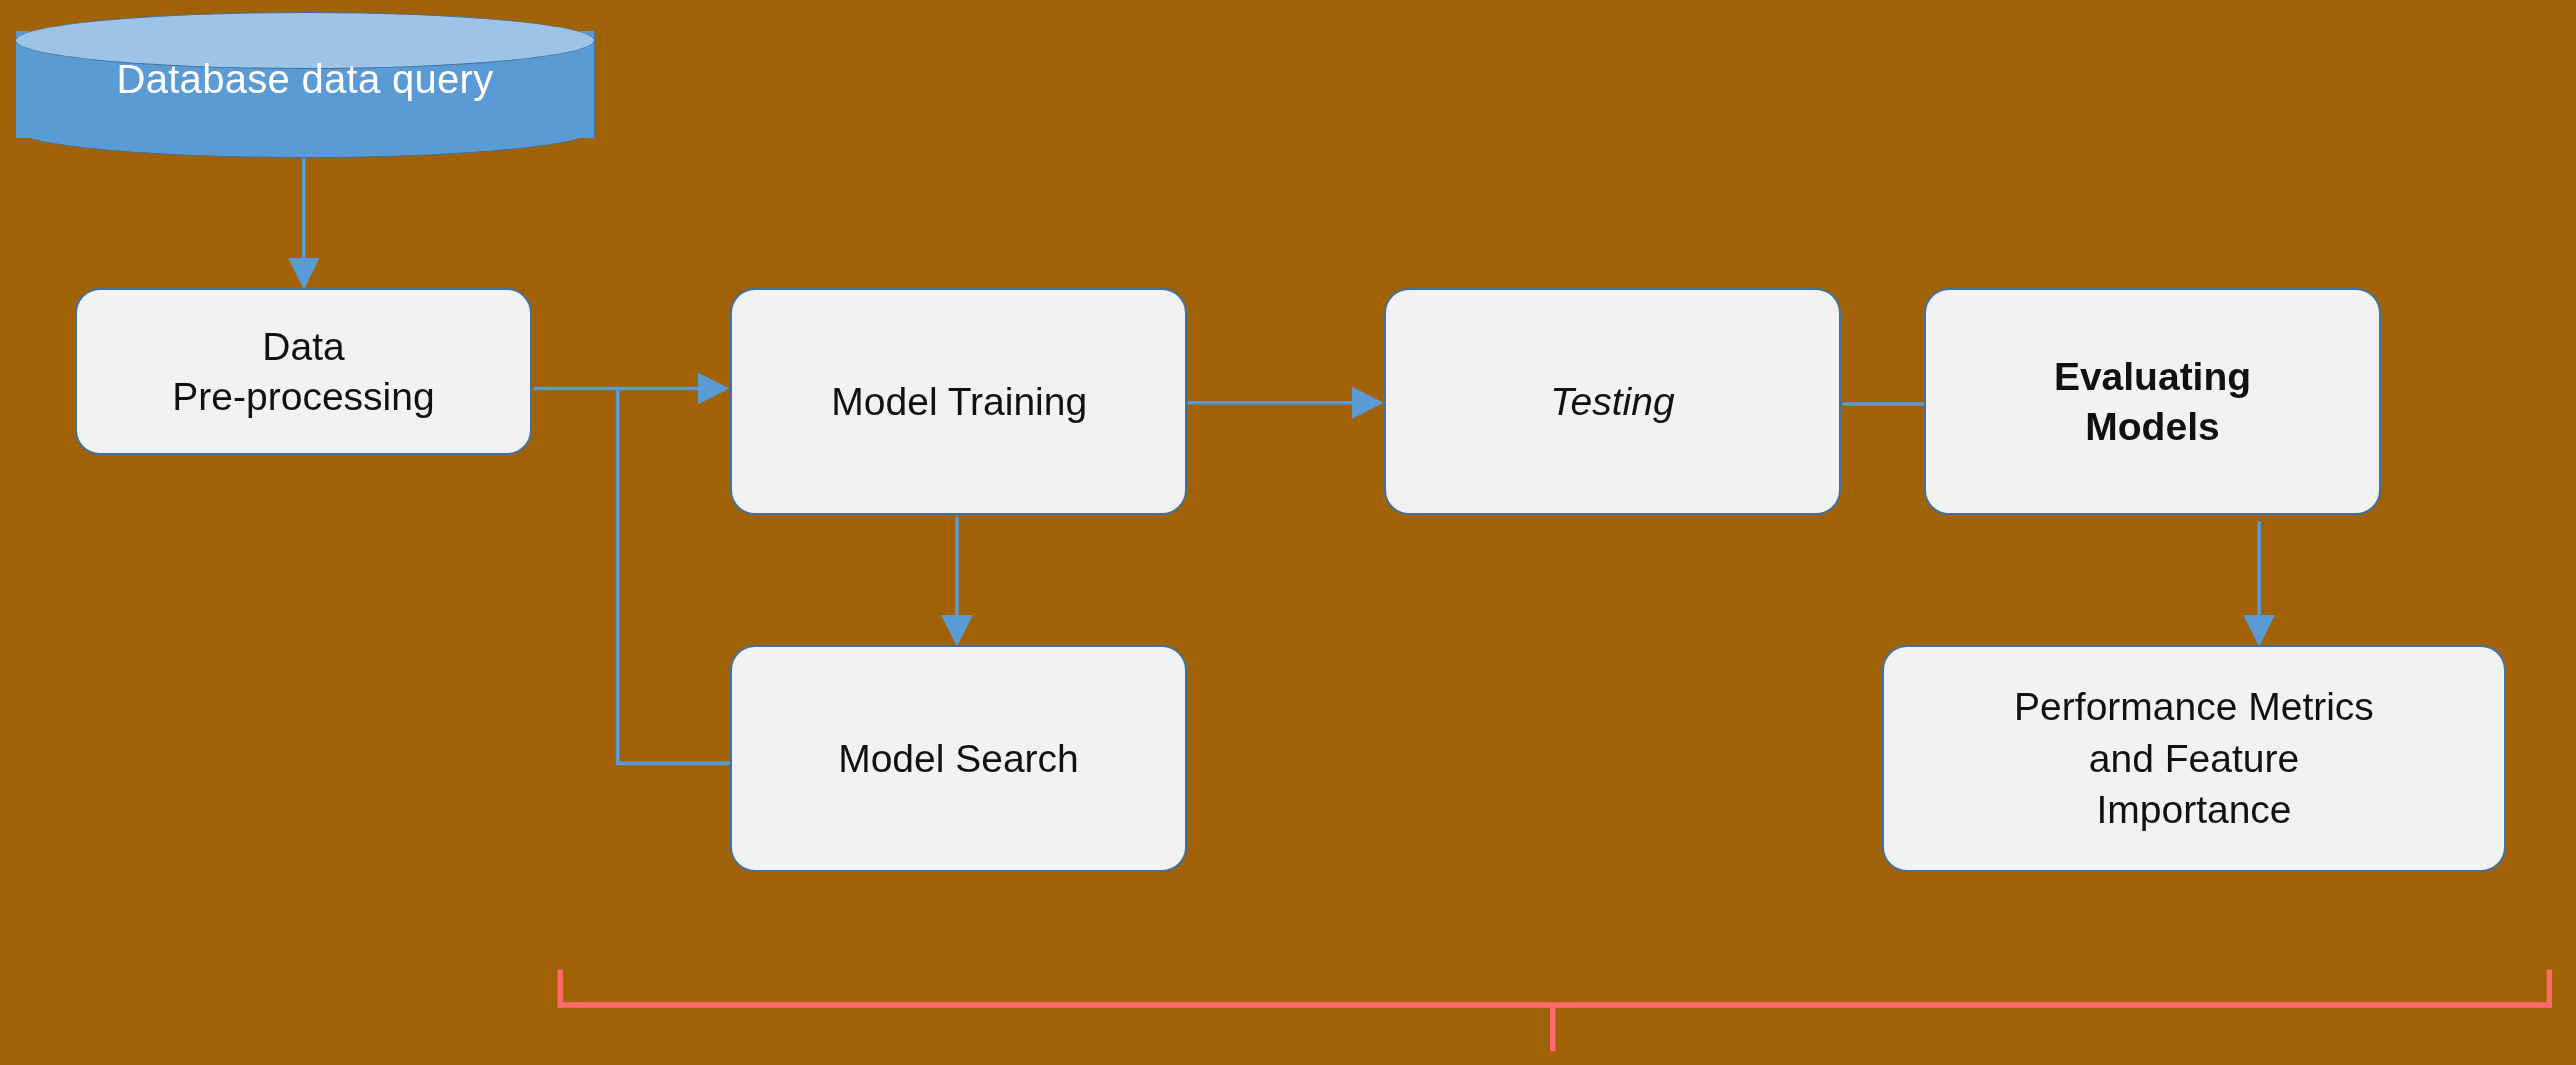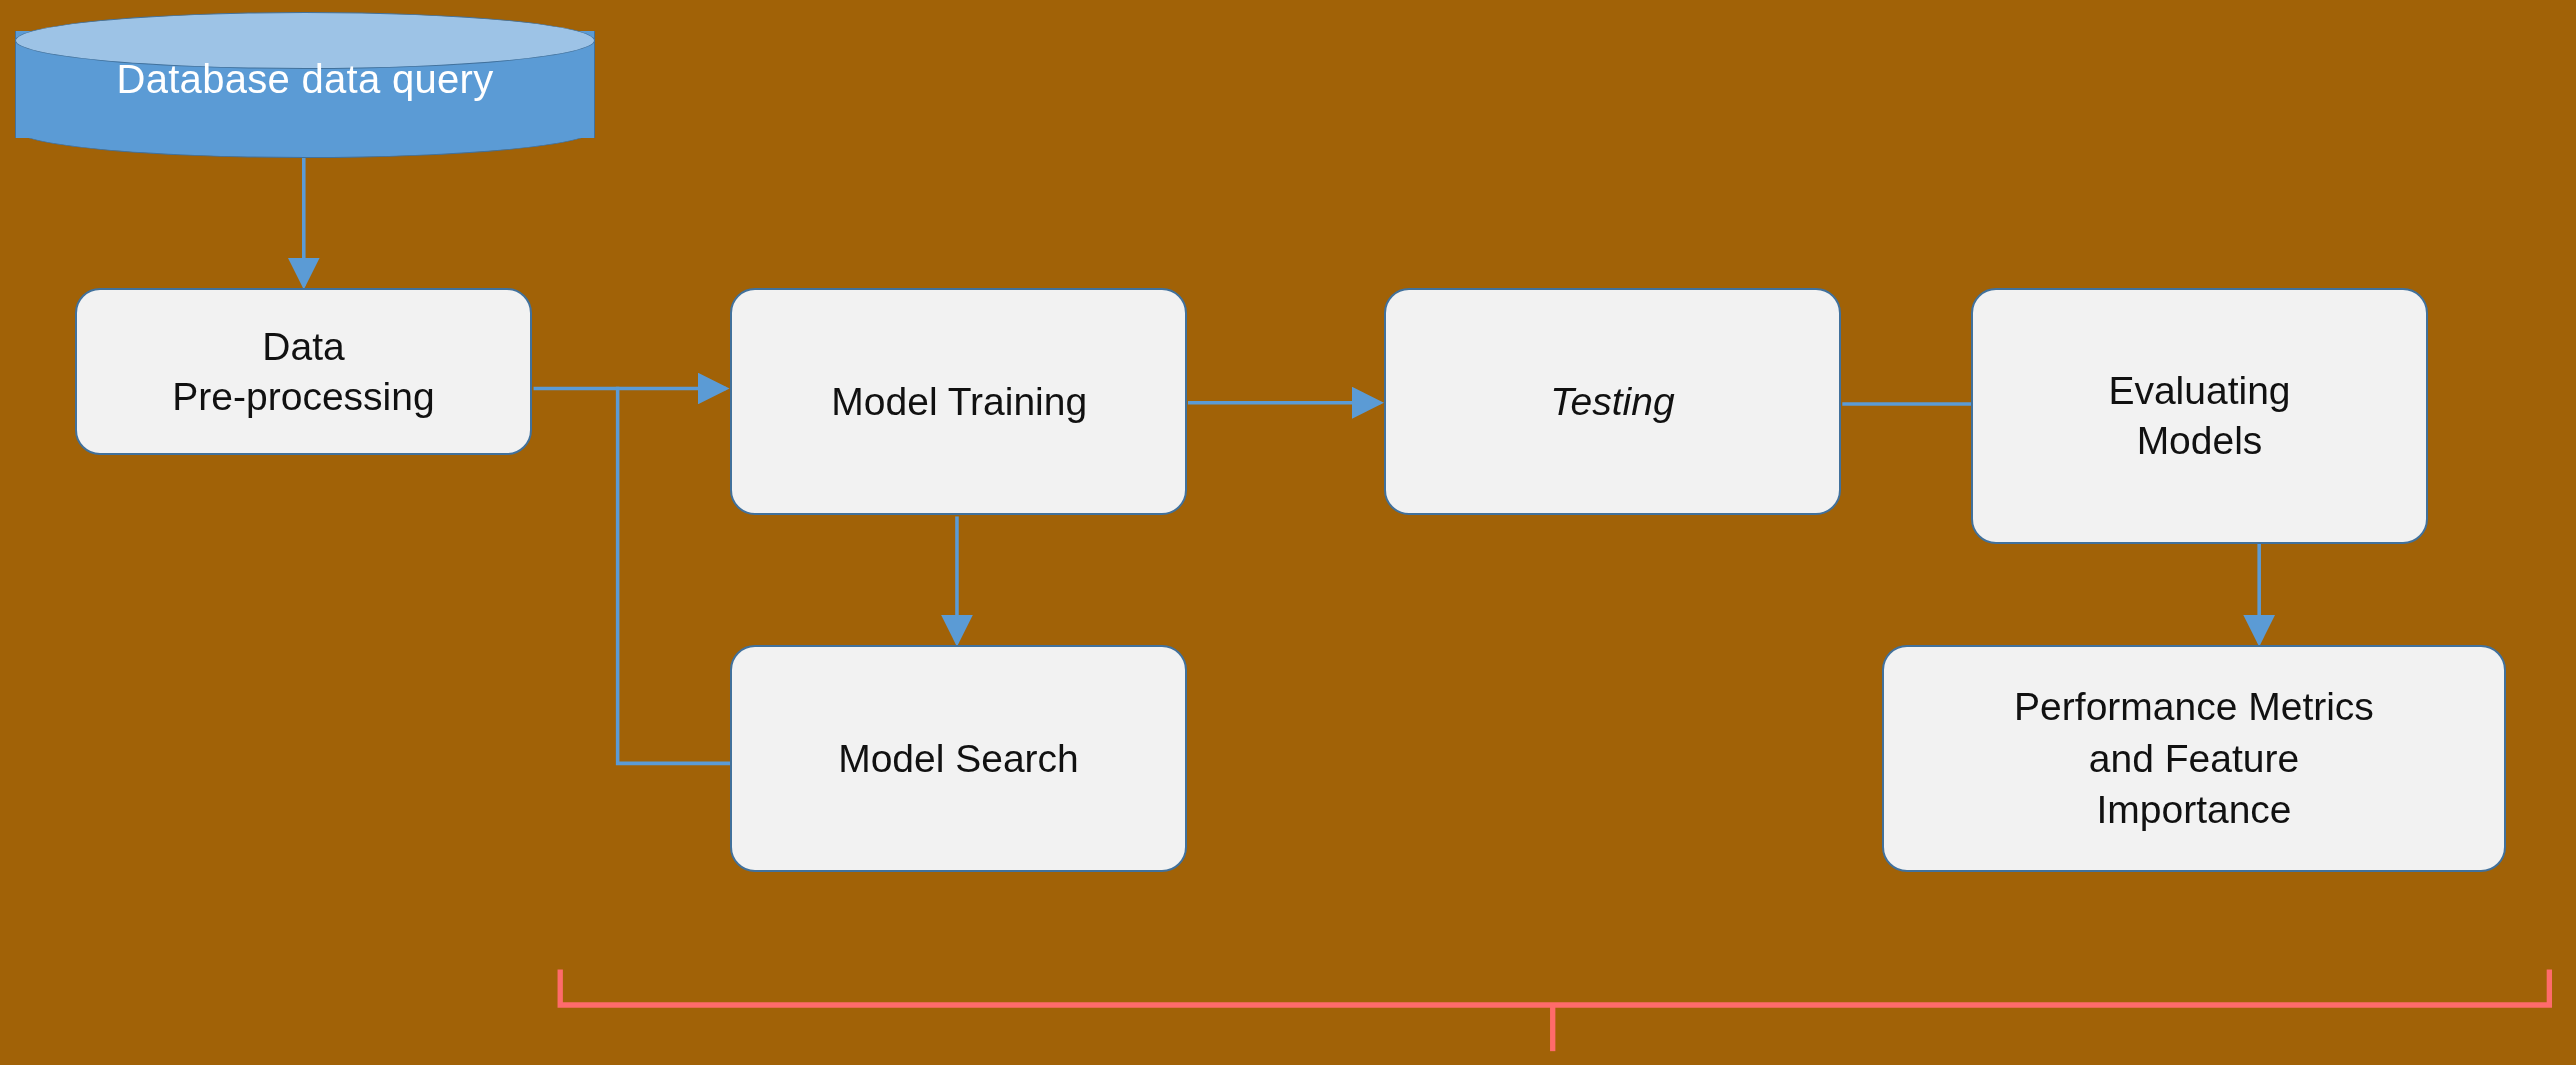--- a/index.html
+++ b/index.html
@@ -100,21 +100,21 @@
   .node .lines {
     width: 100%;
   }
   .node .lines span {
     display: block;
   }
   
   #node-preprocessing { left: 75px;  top: 288px;  width: 457px;  height: 167px; }
   #node-training      { left: 730px; top: 288px;  width: 457px;  height: 227px; padding-left: 11px; }
   #node-testing       { left: 1384px; top: 288px;  width: 457px;  height: 227px; font-style: italic; }
-  #node-evaluating    { left: 1971px; top: 288px;  width: 457px;  height: 256px; }
+  #node-evaluating    { left: 1924px; top: 288px;  width: 457px;  height: 227px; font-weight: bold; }
   #node-gridsearch    { left: 730px; top: 645px; width: 457px;  height: 227px; }
   #node-performance   { left: 1882px; top: 645px; width: 624px;  height: 227px; }
   #node-performance .lines span { line-height: 1.32; }
 </style>
 </head>
 <body>
 
 <div id="canvas">
 
   <svg id="wires" viewBox="0 0 4350 1800" width="2576" height="1066" xmlns="http://www.w3.org/2000/svg">

